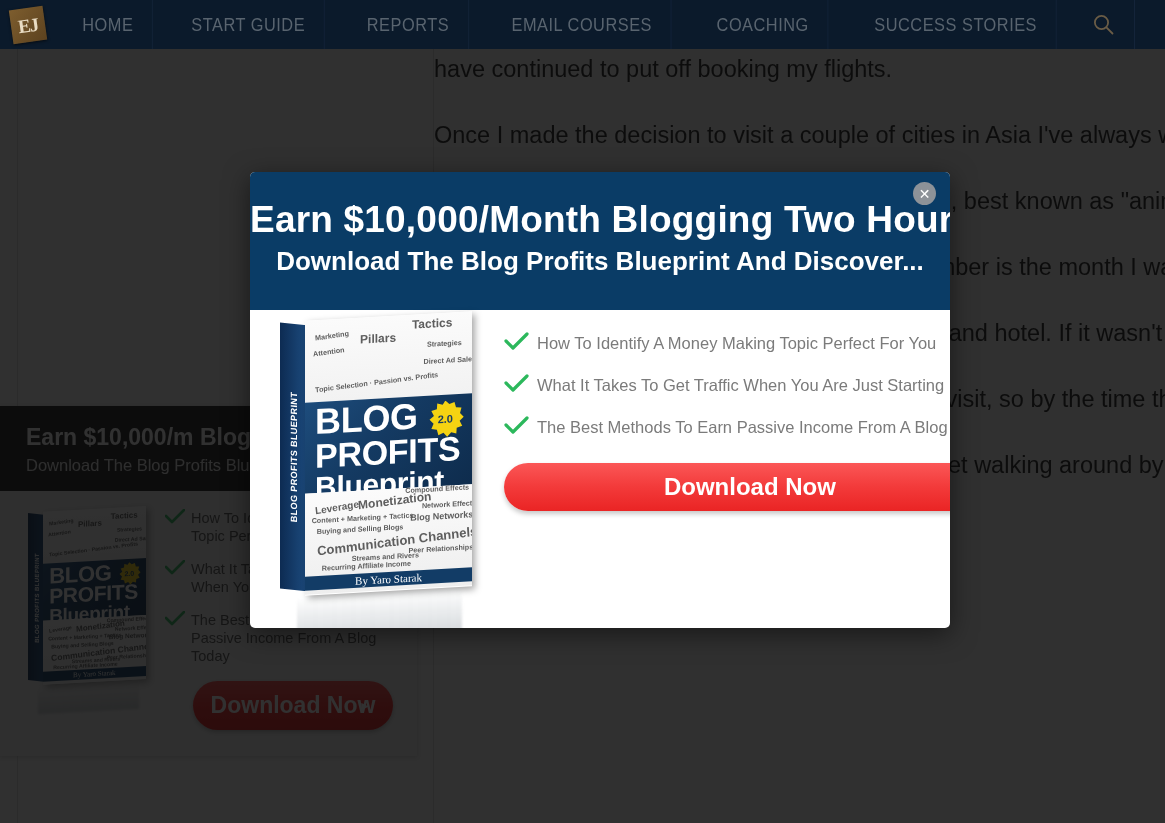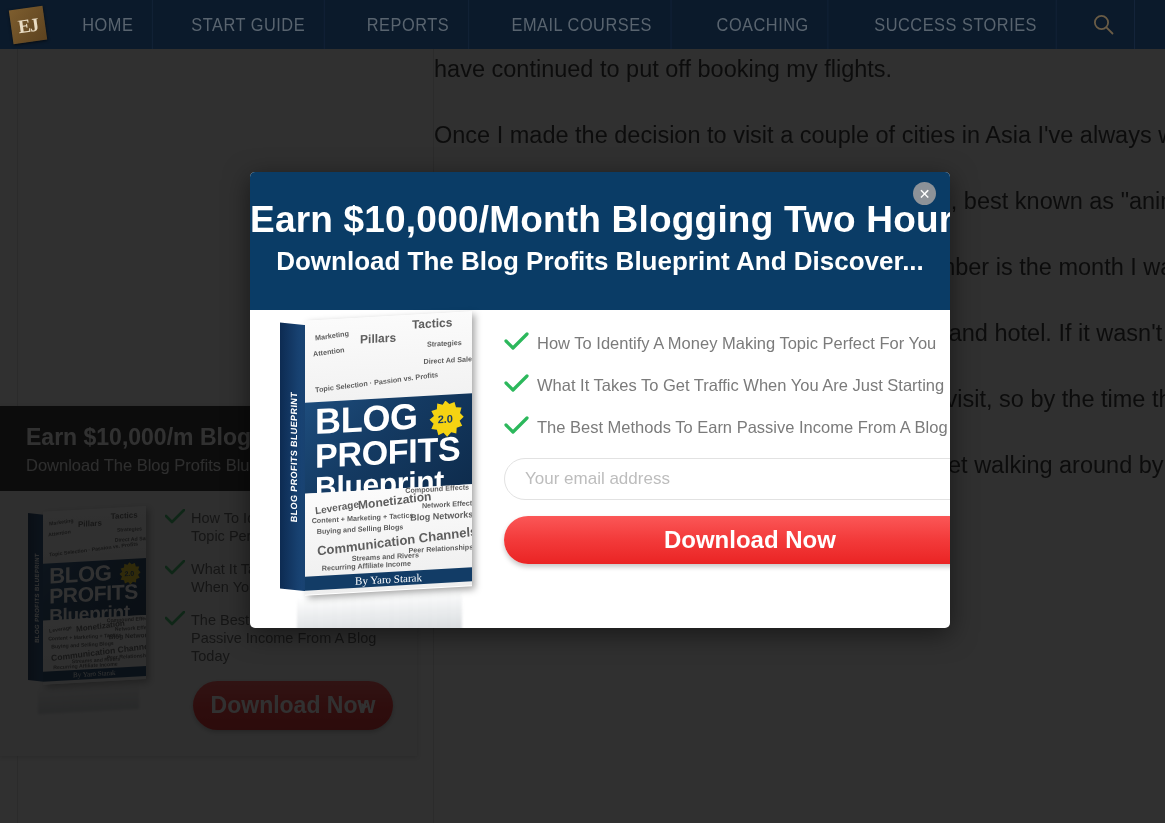--- a/index.html
+++ b/index.html
@@ -386,21 +386,20 @@
       </div>
       <div class="m-li">
         <span class="ck">
           <svg width="25" height="18" viewBox="0 0 25 18">
               <path d="M2 9 L9 16 L23 2" stroke="#2cb85c" stroke-width="3.2" fill="none" stroke-linecap="round" stroke-linejoin="round"></path>
             </svg>
         </span>
         <span class="tx">The Best Methods To Earn Passive Income From A Blog Today</span>
       </div>
 
-      <input class="m-input" type="text" placeholder="Your email address" style="">
 
       <button id="m-btn">
         <span>Download Now</span>
         
       </button>
     </div>
   </div>
 </div>
 
 <div id="topnav" style="z-index:60;">

